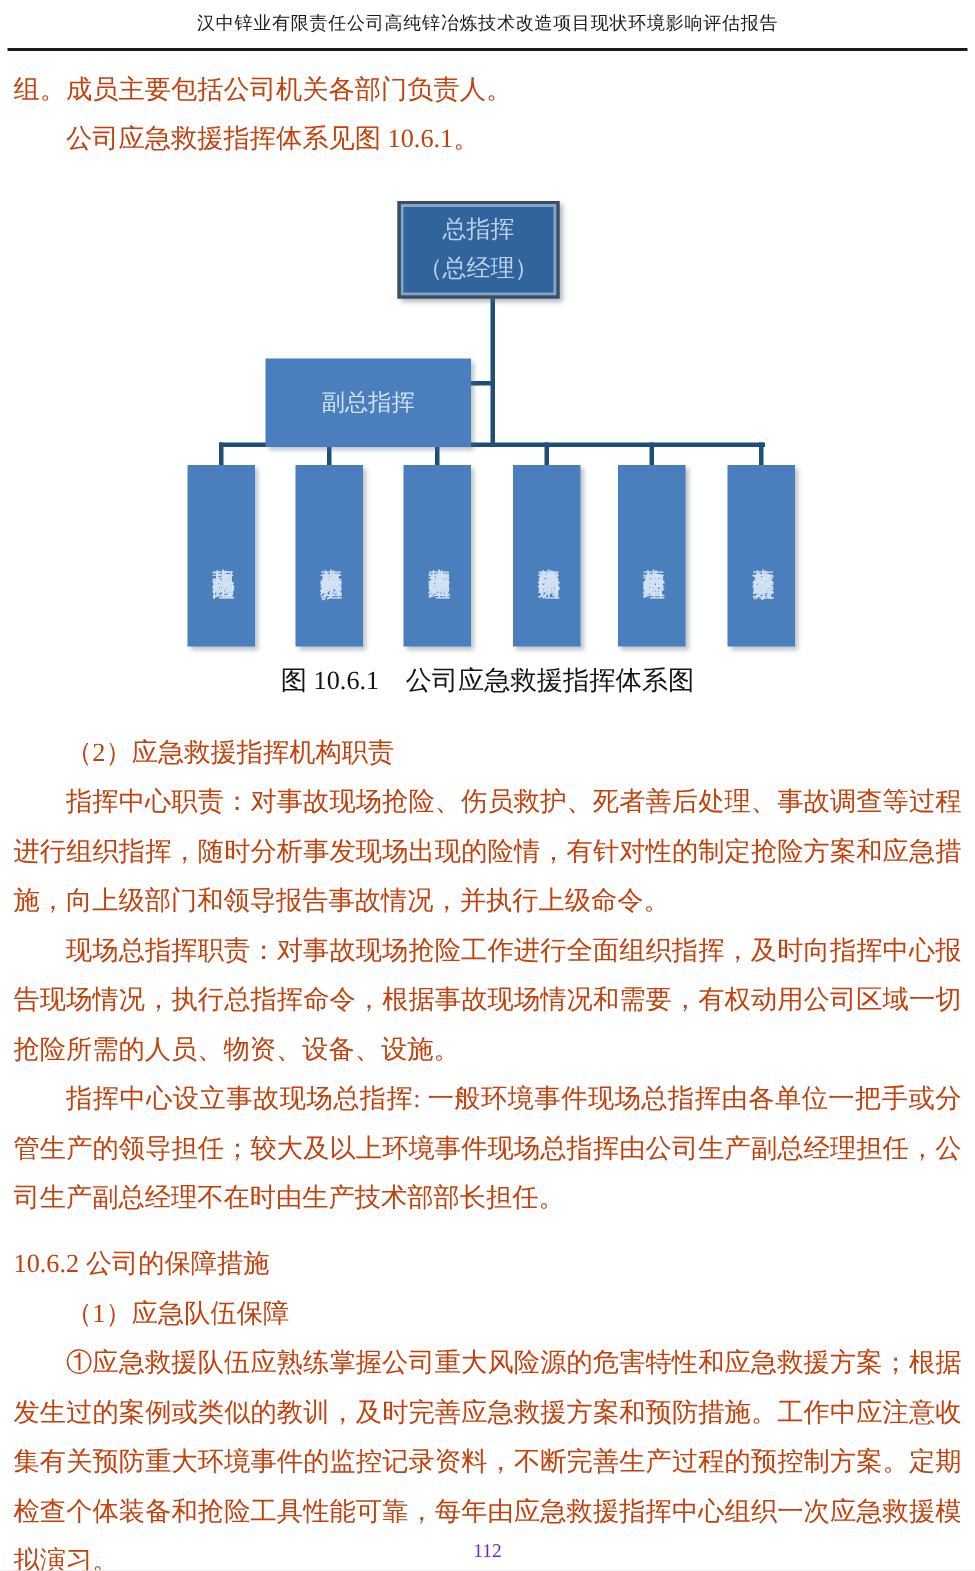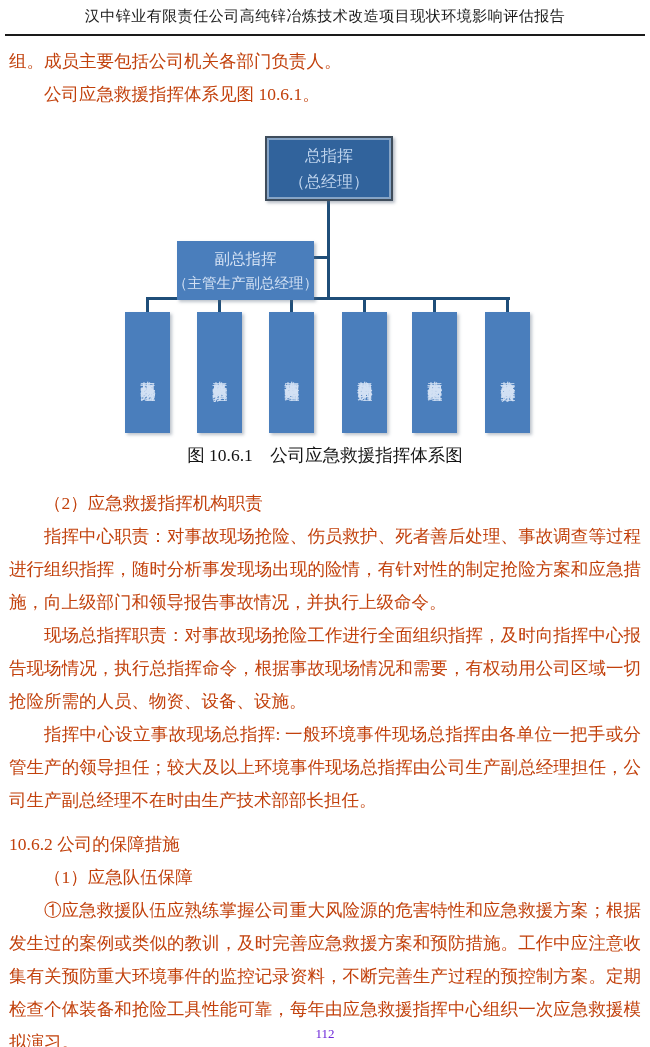--- a/index.html
+++ b/index.html
@@ -12,21 +12,21 @@
     font-family: "Liberation Serif", "DejaVu Serif", serif;
     color: #111111;
     overflow: hidden;
   }
   .header {
     margin: 0 5px;
     padding-top: 7px;
     padding-bottom: 8px;
     border-bottom: 2px solid #1a1a1a;
     text-align: center;
-    font-size: 15px;
+    font-size: 12px;
     letter-spacing: 0.5px;
     color: #1a1a1a;
   }
   .body {
     padding: 0 9px;
   }
   .body p {
     margin: 0;
     font-size: 17.5px;
     line-height: 33px;
@@ -53,21 +53,21 @@
   .node {
     position: absolute;
     box-sizing: border-box;
     display: flex;
     flex-direction: column;
     align-items: center;
     justify-content: center;
     text-align: center;
   }
   .root-node {
-    left: 256px; top: 0; width: 128px; height: 65px;
+    left: 256px; top: 0; width: 108px; height: 65px;
     background: #31639c;
     border: 2px solid #3f4d5c;
     box-shadow: inset 0 0 0 2px #86a4c6, 2px 2px 3px rgba(90,105,125,0.45);
     color: #bdd2ec;
     font-size: 16px;
     line-height: 26px;
   }
   .deputy-node {
     left: 168px; top: 105px; width: 137px; height: 59px;
     background: #4a7ebc;
@@ -137,21 +137,20 @@
       <div class="cline v-stub s4"></div>
       <div class="cline v-stub s5"></div>
 
       <div class="node root-node">
         <div>总指挥</div>
         <div>（总经理）</div>
       </div>
 
       <div class="node deputy-node">
         <div>副总指挥</div>
-        <div class="nowrap">（主管生产副总经理）</div>
       </div>
 
       <div class="node group-node g0">事故现场抢险组</div>
       <div class="node group-node g1">事故紧急救护组</div>
       <div class="node group-node g2">事故调查处理组</div>
       <div class="node group-node g3">事故外围协调组</div>
       <div class="node group-node g4">事故善后处理组</div>
       <div class="node group-node g5">事故整改督察组</div>
     </div>
 

